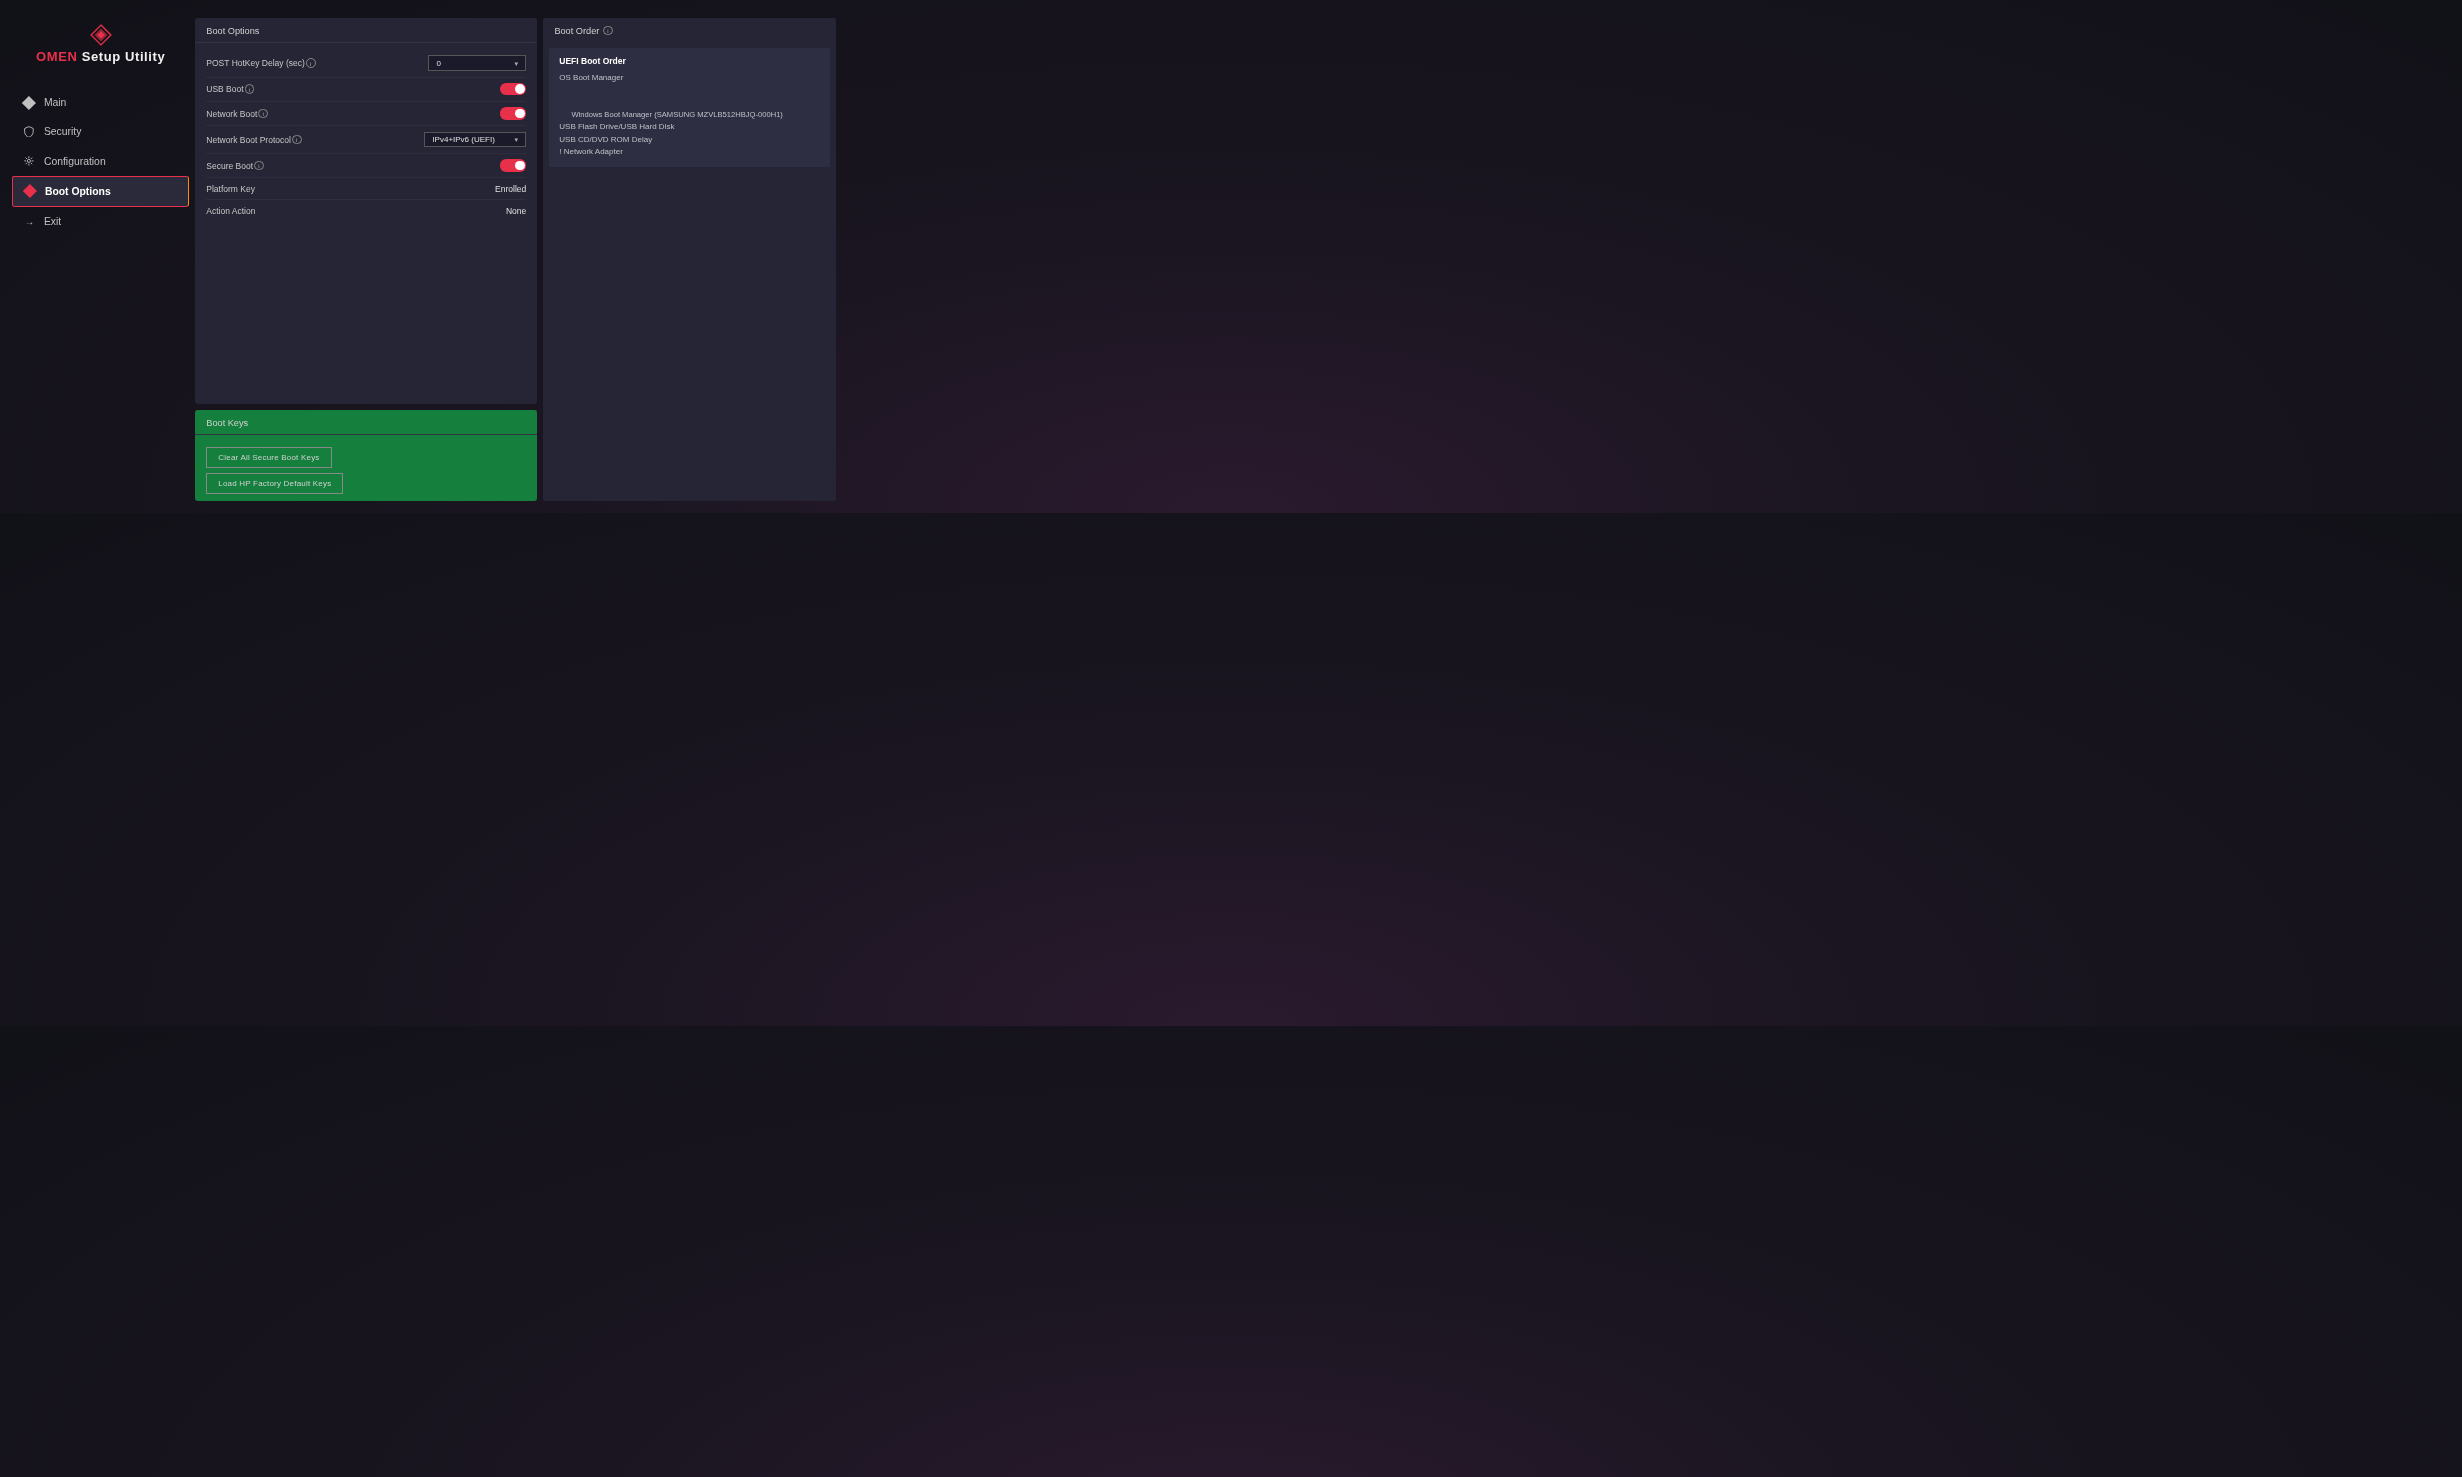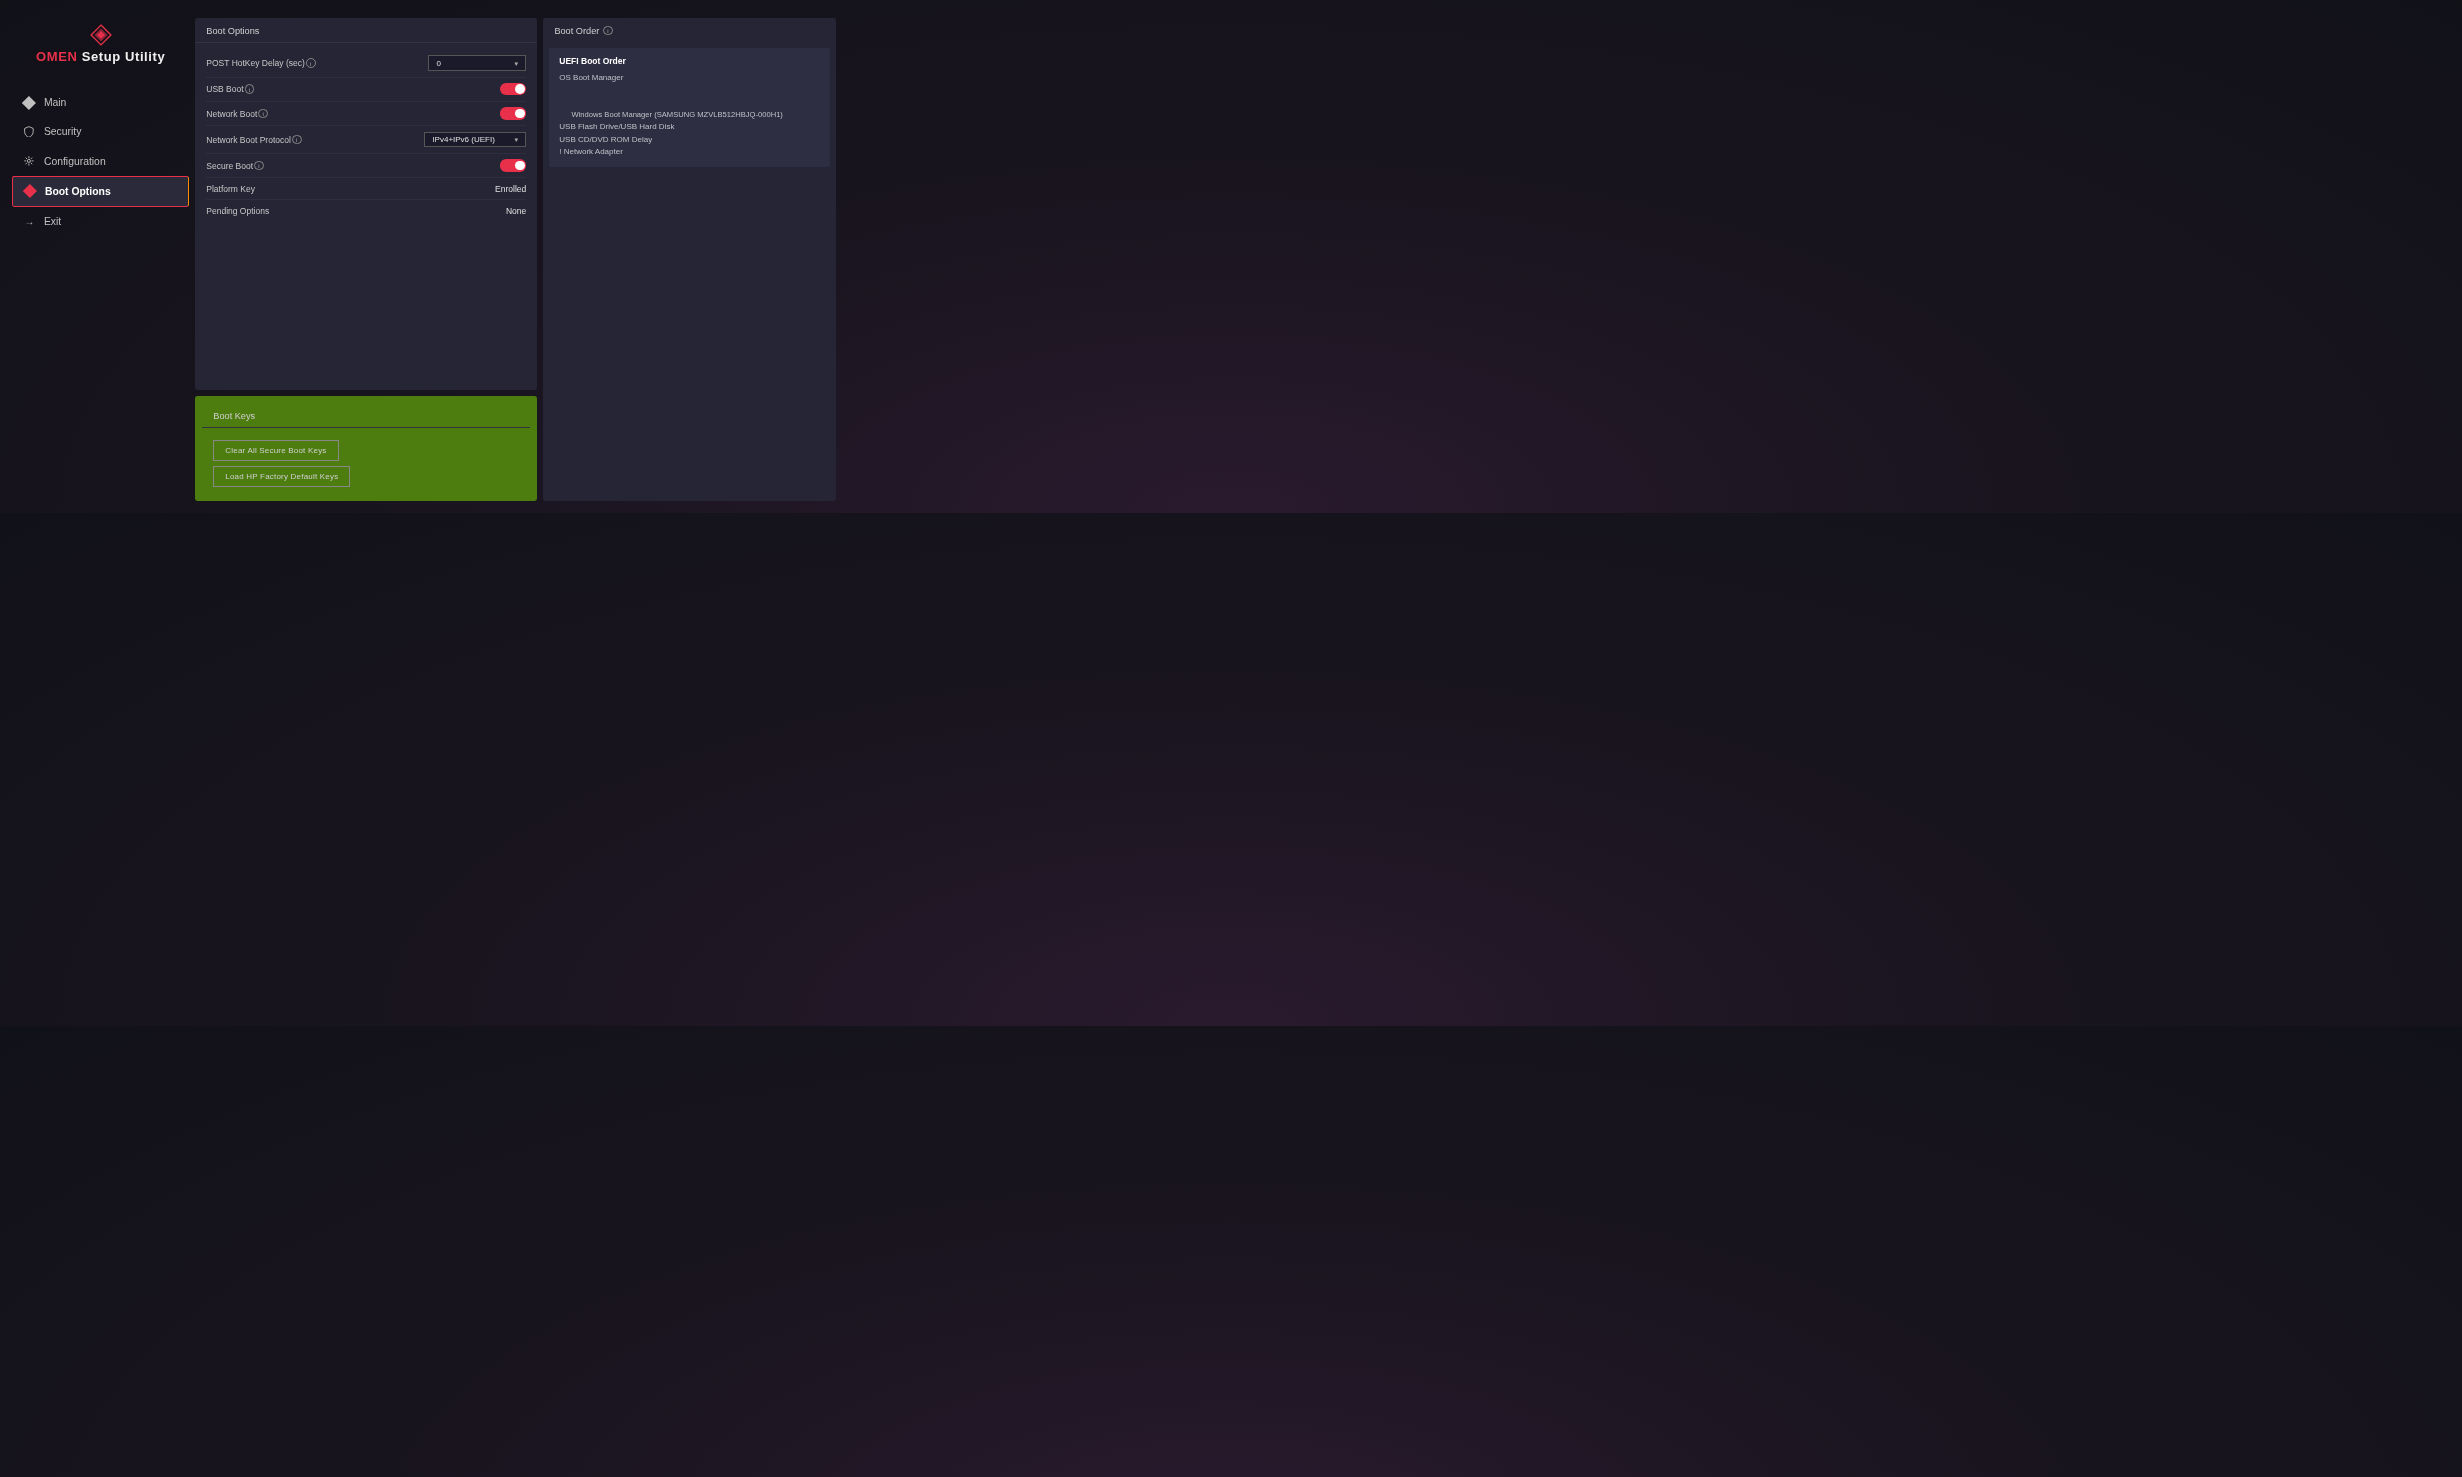--- a/index.html
+++ b/index.html
@@ -229,23 +229,23 @@
       top: 1.2px;
       transition: left 0.2s;
     }
 
     .toggle-track.on .toggle-thumb {
       left: 14.7px;
     }
 
     
     .boot-keys-panel {
-      background: #4d7c0f;
+      background: #15803d;
       border-radius: 2.4px;
-      padding: 7px;
+      padding: 0;
       overflow: hidden;
     }
 
     .key-button {
       background: transparent;
       border: 0.6px solid #888;
       color: #d0d0d0;
       padding: 4.9px 11px;
       cursor: pointer;
       font-size: 8px;
@@ -427,21 +427,21 @@
 
             <div class="setting-row">
               <div class="setting-label">
                 <span>Platform Key</span>
               </div>
               <span class="setting-value">Enrolled</span>
             </div>
 
             <div class="setting-row">
               <div class="setting-label">
-                <span>Pending Options</span>
+                <span>Action Action</span>
               </div>
               <span class="setting-value">None</span>
             </div>
 
           </div>
         </div>
 
         <div class="panel boot-keys-panel">
           <div class="panel-header">
             <span>Boot Keys</span>

